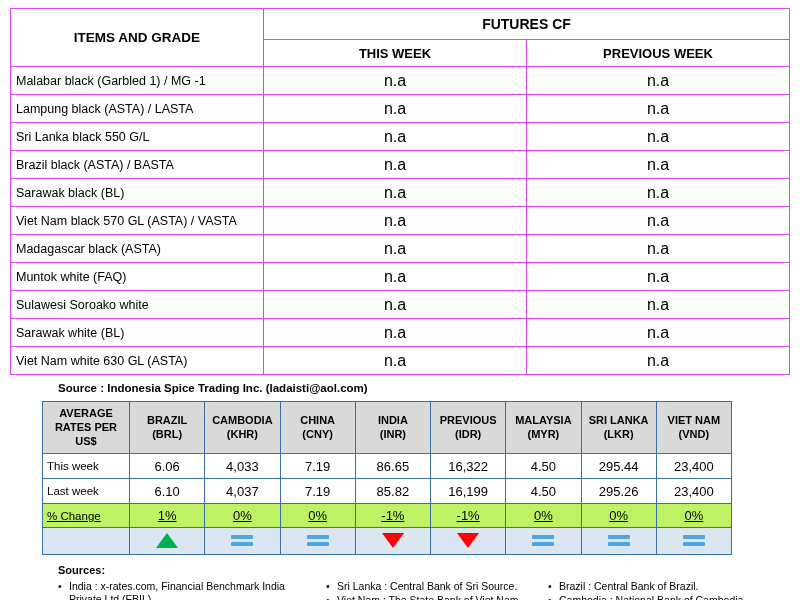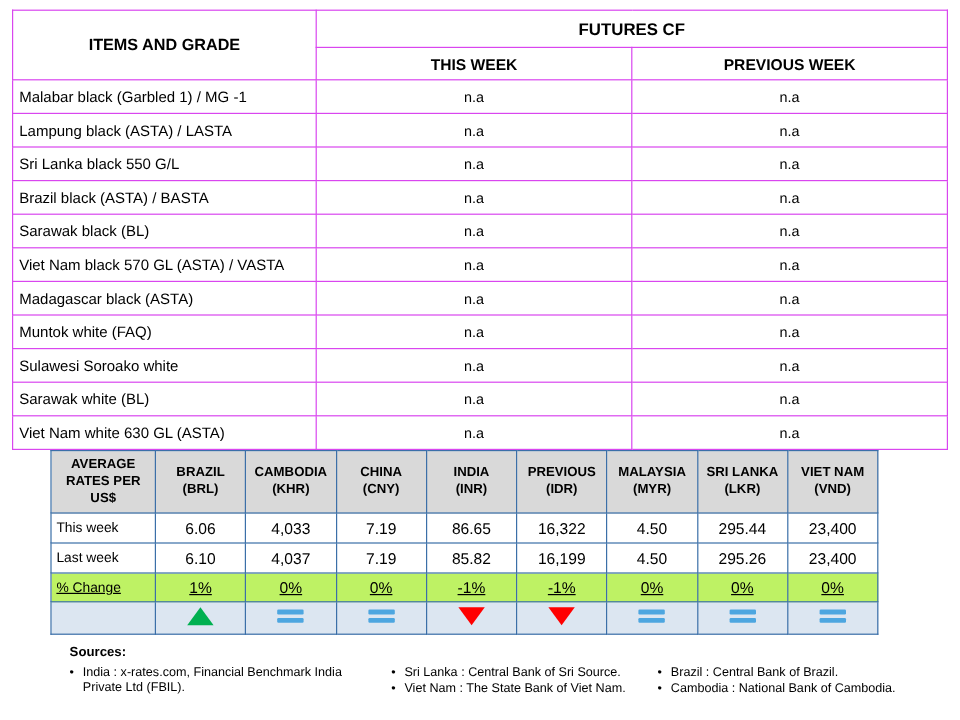--- a/index.html
+++ b/index.html
@@ -57,21 +57,21 @@
     vertical-align: middle;
   }
   table.futures td.item-cell {
     text-align: left;
     padding: 4px 4px 4px 5px;
     font-size: 12.5px;
     height: 19px;
   }
   table.futures td.val-cell {
     text-align: center;
-    font-size: 12px;
+    font-size: 16px;
     height: 19px;
   }
 
   
   .source-line {
     font-size: 11.5px;
     font-weight: bold;
     margin: 7px 0 7px 48px;
   }
 
@@ -259,20 +259,21 @@
         <td class="val-cell">n.a</td>
       </tr>
       <tr>
         <td class="item-cell">Viet Nam white 630 GL (ASTA)</td>
         <td class="val-cell">n.a</td>
         <td class="val-cell">n.a</td>
       </tr>
     </tbody>
   </table>
 
+  <div class="source-line">Source : Indonesia Spice Trading Inc. (ladaisti@aol.com)</div>
 
   <div class="rates-wrap">
     <table class="rates">
       <thead>
         <tr>
           <th class="corner">AVERAGE RATES PER US$</th>
           <th class="cur">
             <span>BRAZIL</span><br>
             <span>(BRL)</span>
           </th>

